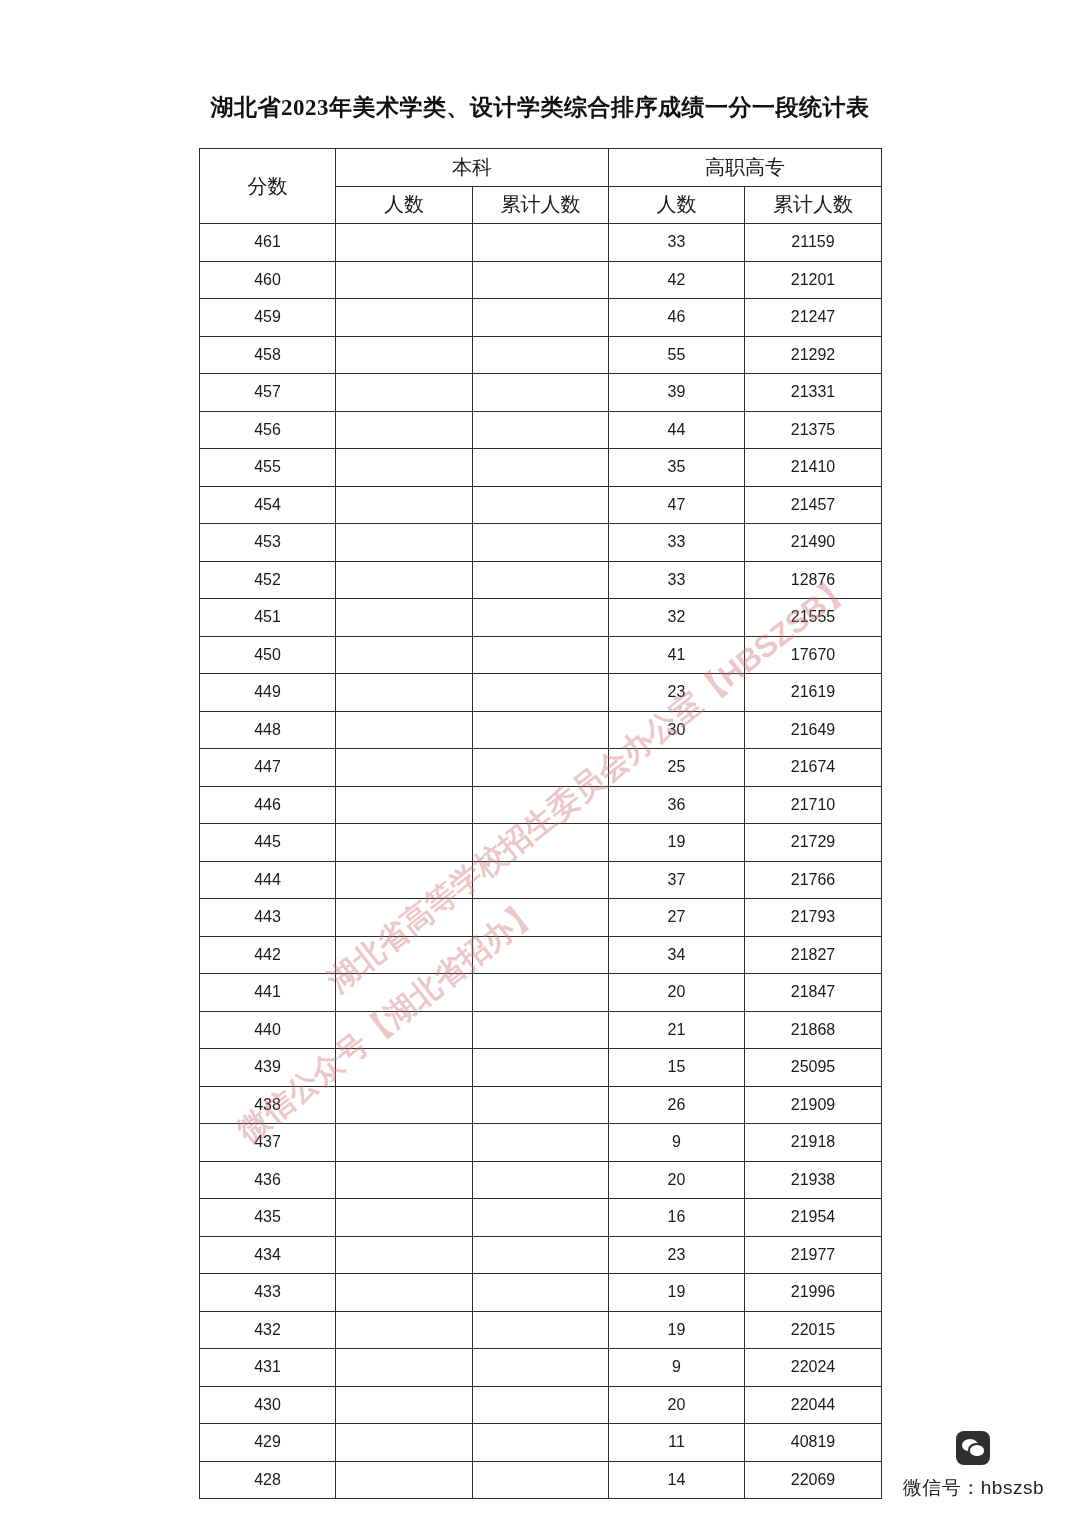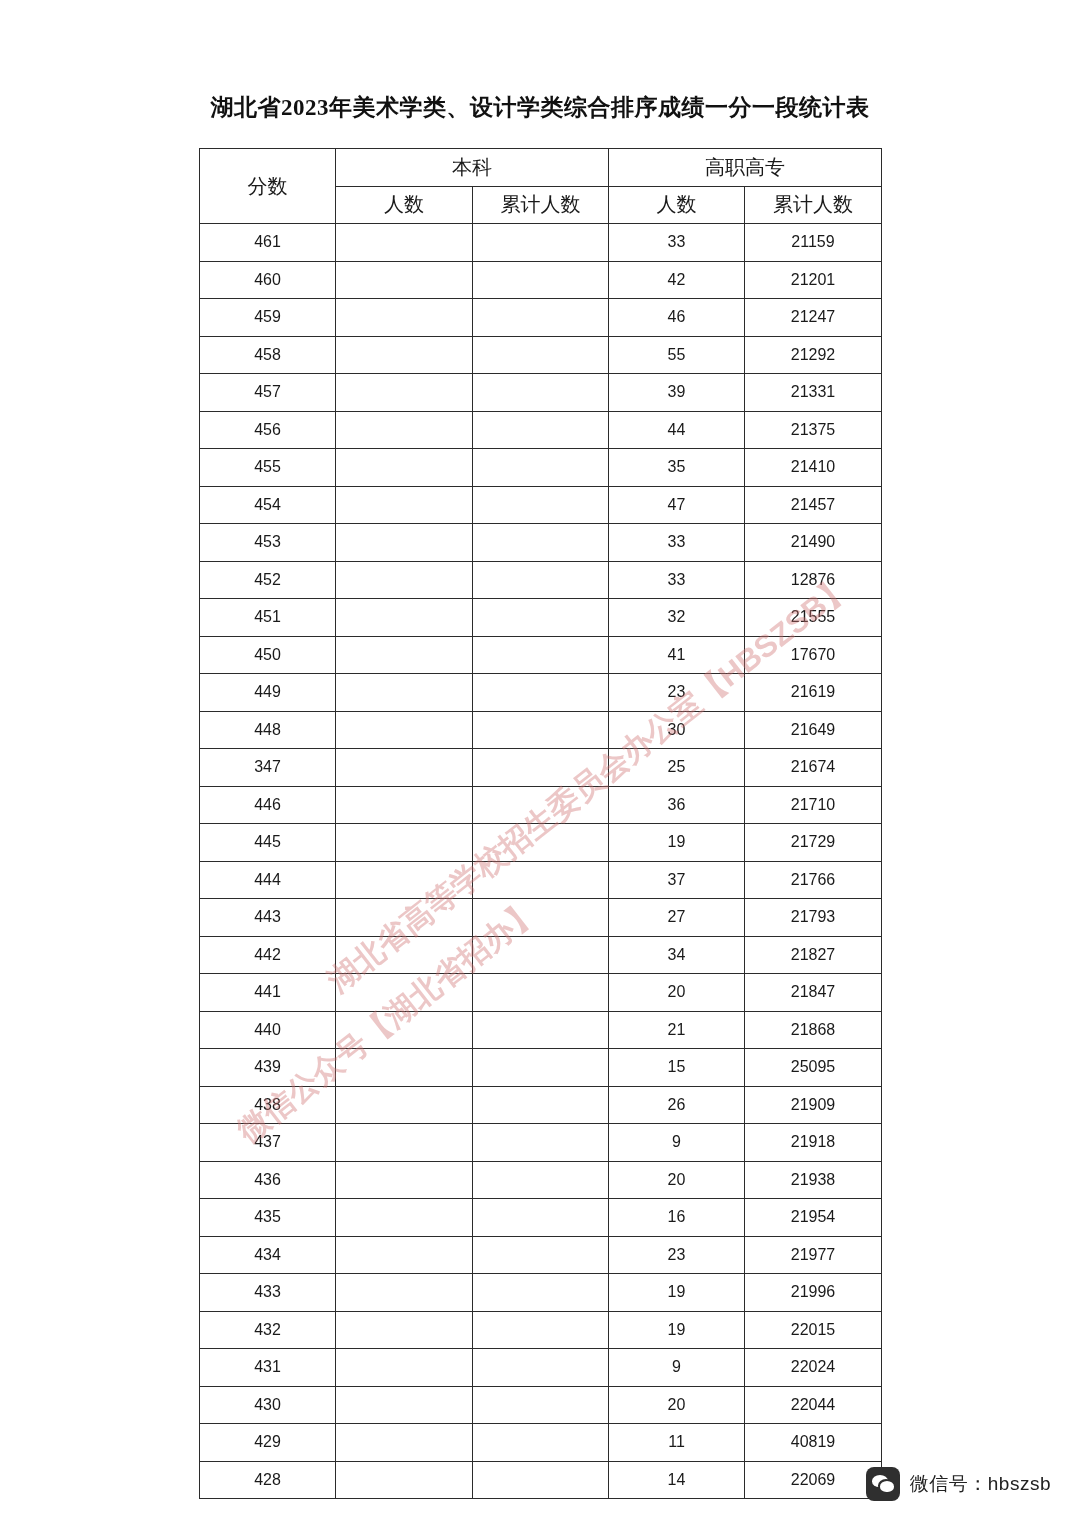--- a/index.html
+++ b/index.html
@@ -89,25 +89,26 @@
   }
   .footer {
     position: absolute;
     left: 0;
     bottom: 26px;
     width: 1080px;
     height: 46px;
   }
   .footer-inner {
     position: absolute;
-    right: 29px;
+    right: 36px;
     bottom: 0;
     display: flex;
     align-items: center;
     gap: 10px;
+    flex-direction: column;
   }
   .wechat-icon {
     width: 34px;
     height: 34px;
     border-radius: 8px;
     background: #2f2f2f;
     position: relative;
     display: inline-block;
   }
   .wechat-icon:before {
@@ -260,21 +261,21 @@
             <td class="num-cell">21619</td>
           </tr>
           <tr>
             <td class="num-cell">448</td>
             <td class="num-cell"></td>
             <td class="num-cell"></td>
             <td class="num-cell">30</td>
             <td class="num-cell">21649</td>
           </tr>
           <tr>
-            <td class="num-cell">347</td>
+            <td class="num-cell">447</td>
             <td class="num-cell"></td>
             <td class="num-cell"></td>
             <td class="num-cell">25</td>
             <td class="num-cell">21674</td>
           </tr>
           <tr>
             <td class="num-cell">446</td>
             <td class="num-cell"></td>
             <td class="num-cell"></td>
             <td class="num-cell">36</td>

